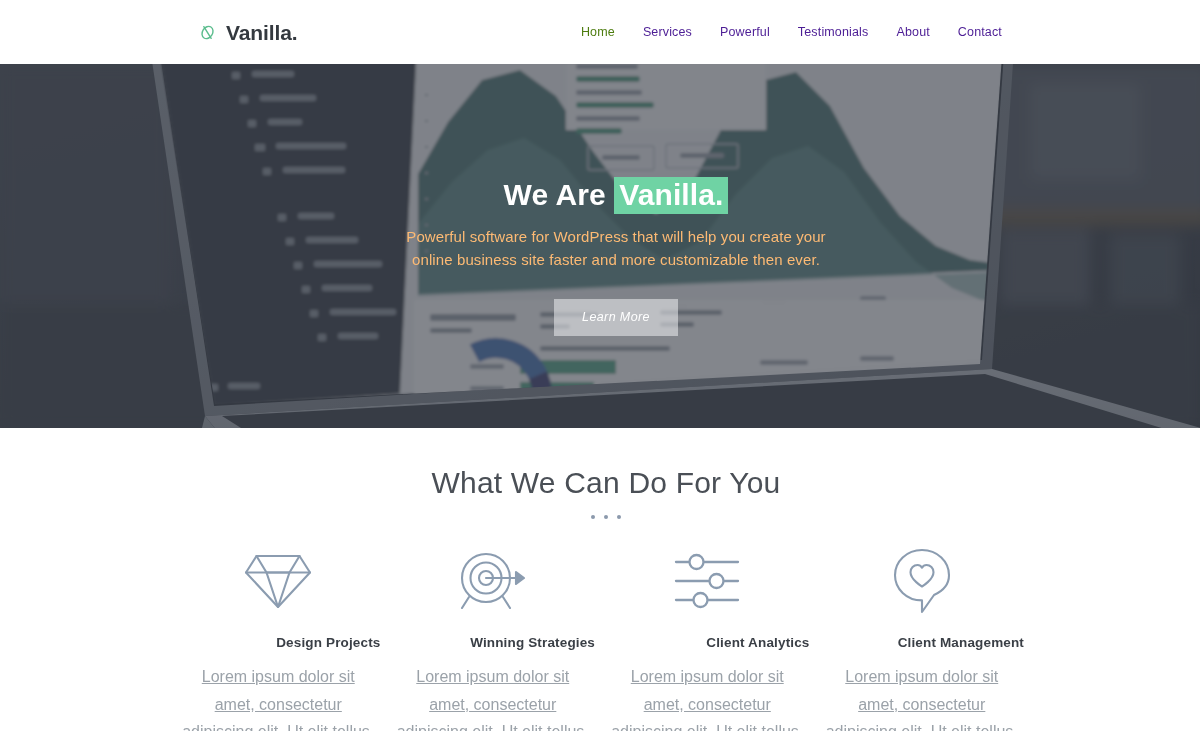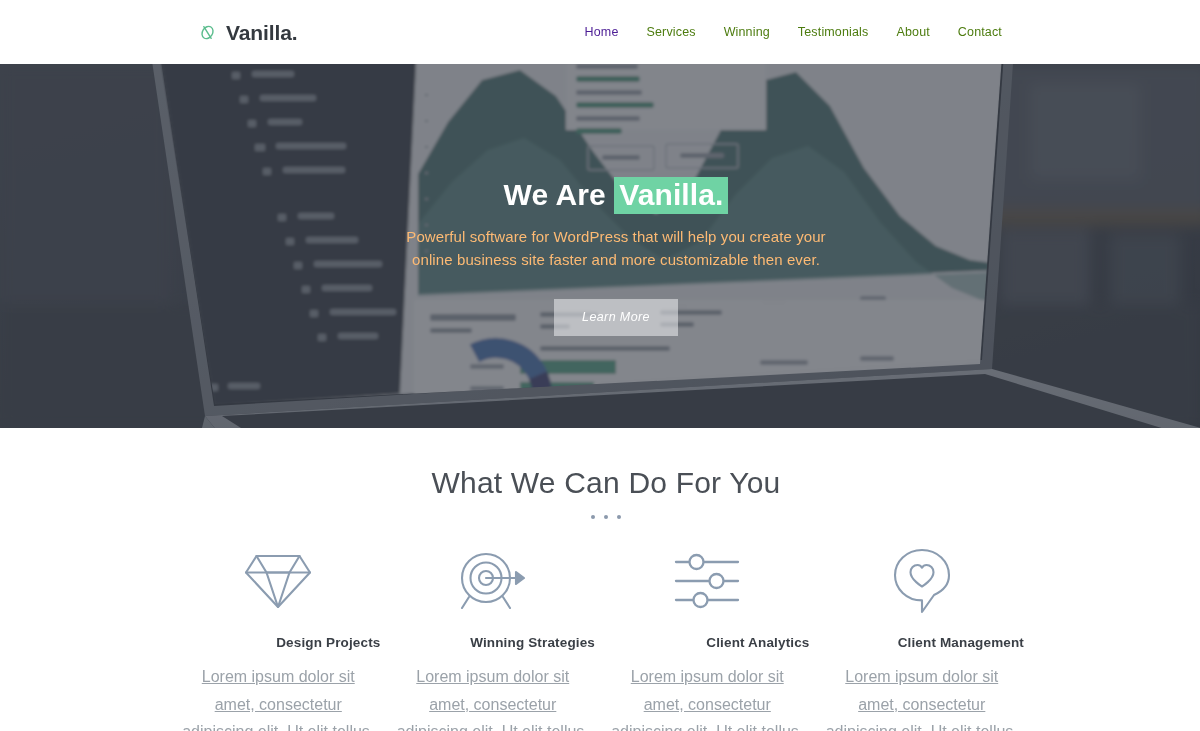--- a/index.html
+++ b/index.html
@@ -47,28 +47,28 @@
     position: absolute;
     right: 198px;
     top: 0;
     height: 64px;
     display: flex;
     align-items: center;
     gap: 0;
   }
   .nav-link {
     font-size: 12.5px;
-    color: #4d7c0f;
+    color: #4c1d95;
     text-decoration: none;
     padding: 0 14px;
     letter-spacing: 0.15px;
     line-height: 1;
     white-space: nowrap;
   }
-  .nav-link.is-active { color: #4c1d95; }
+  .nav-link.is-active { color: #4d7c0f; }
   .nav-link:last-child { padding-right: 0; }
 
   
   .hero {
     position: relative;
     width: 1200px;
     height: 364px;
     overflow: hidden;
     background: #3e434c;
   }
@@ -199,21 +199,21 @@
         <ellipse cx="12" cy="12" rx="6.4" ry="8.2" transform="rotate(32 12 12)"></ellipse>
         <path d="M7.4 4.6 L16.6 19.4"></path>
       </svg>
     </span>
     <span class="brand-name">Vanilla.</span>
   </a>
 
   <nav class="main-nav">
     <a class="nav-link is-active" href="#">Home</a>
     <a class="nav-link" href="#">Services</a>
-    <a class="nav-link" href="#">Winning</a>
+    <a class="nav-link" href="#">Powerful</a>
     <a class="nav-link" href="#">Testimonials</a>
     <a class="nav-link" href="#">About</a>
     <a class="nav-link" href="#">Contact</a>
   </nav>
 </header>
 
 <section class="hero">
 
   <svg class="hero-photo" viewBox="0 0 1200 364" preserveAspectRatio="xMidYMid slice">
     <defs>

